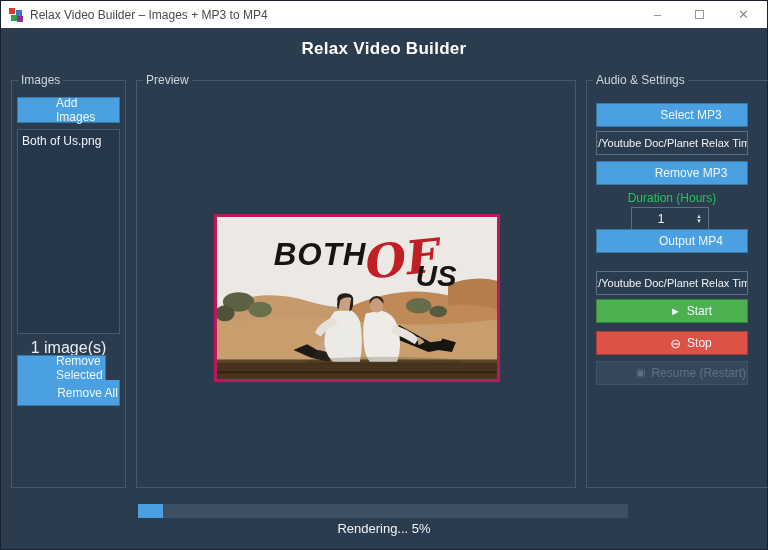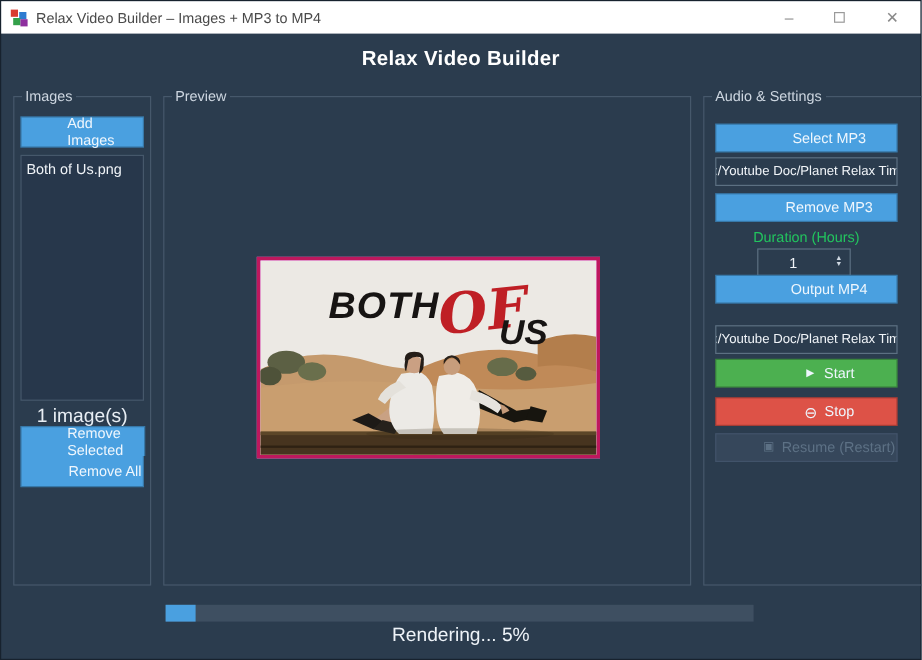--- a/index.html
+++ b/index.html
@@ -39,21 +39,21 @@
   .btn-red   { background:#dd5247; }
   .btn-disabled { background:#36475b; color:#5d7185; border:1px solid #41536a; cursor:default; }
 
   
   .add-images { position:absolute; left:5px; top:10px; width:103px; height:26px; }
   .file-list { position:absolute; left:5px; top:42px; width:103px; height:205px;
     background:#27374b; border:1px solid #46586b; }
   .file-item { color:#f0f4f8; font-size:12px; padding:4px 4px; white-space:nowrap; overflow:hidden; }
   .selected-count { position:absolute; left:0; top:252px; width:113px; text-align:center;
     color:#e8eef4; font-size:16px; }
-  .remove-selected { position:absolute; left:5px; top:268px; width:104px; height:25px; border-bottom:none; }
+  .remove-selected { position:absolute; left:5px; top:268px; width:89px; height:25px; border-bottom:none; }
   .remove-all { position:absolute; left:5px; top:293px; width:103px; height:26px; border-top:none; }
 
   
   .preview-wrap { position:absolute; left:77px; top:127px; width:286px; height:168px;
     border:3px solid #be185d; background:#f0abfc; }
   .preview-wrap svg { display:block; width:100%; height:100%; }
 
   
   .gb-audio .btn, .gb-audio .path-field { position:absolute; left:9px; width:152px; height:24px; }
   .path-field { background:#2b3c4e; border:1px solid #5c7082; color:#f0f4f8; font-size:11px;
@@ -76,21 +76,21 @@
   .resume-btn  { top:274px; }
   .btn-glyph { font-size:11px; line-height:1; }
   .stop-glyph { font-size:13px; }
   .resume-glyph { font-size:10px; }
 
   
   .progress-track { position:absolute; left:137px; top:503px; width:490px; height:14px;
     background:#3e4f61; }
   .progress-fill { height:100%; background:#4aa0e0; width:5%; }
   .progress-status { position:absolute; left:0; top:520px; width:100%; text-align:center;
-    color:#eef3f8; font-size:16px; }
+    color:#eef3f8; font-size:13px; }
 </style>
 </head>
 <body>
 
 <div class="window">
 
   <div class="titlebar">
     <div class="app-icon">
       <i class="c1"></i>
         <i class="c2"></i>

